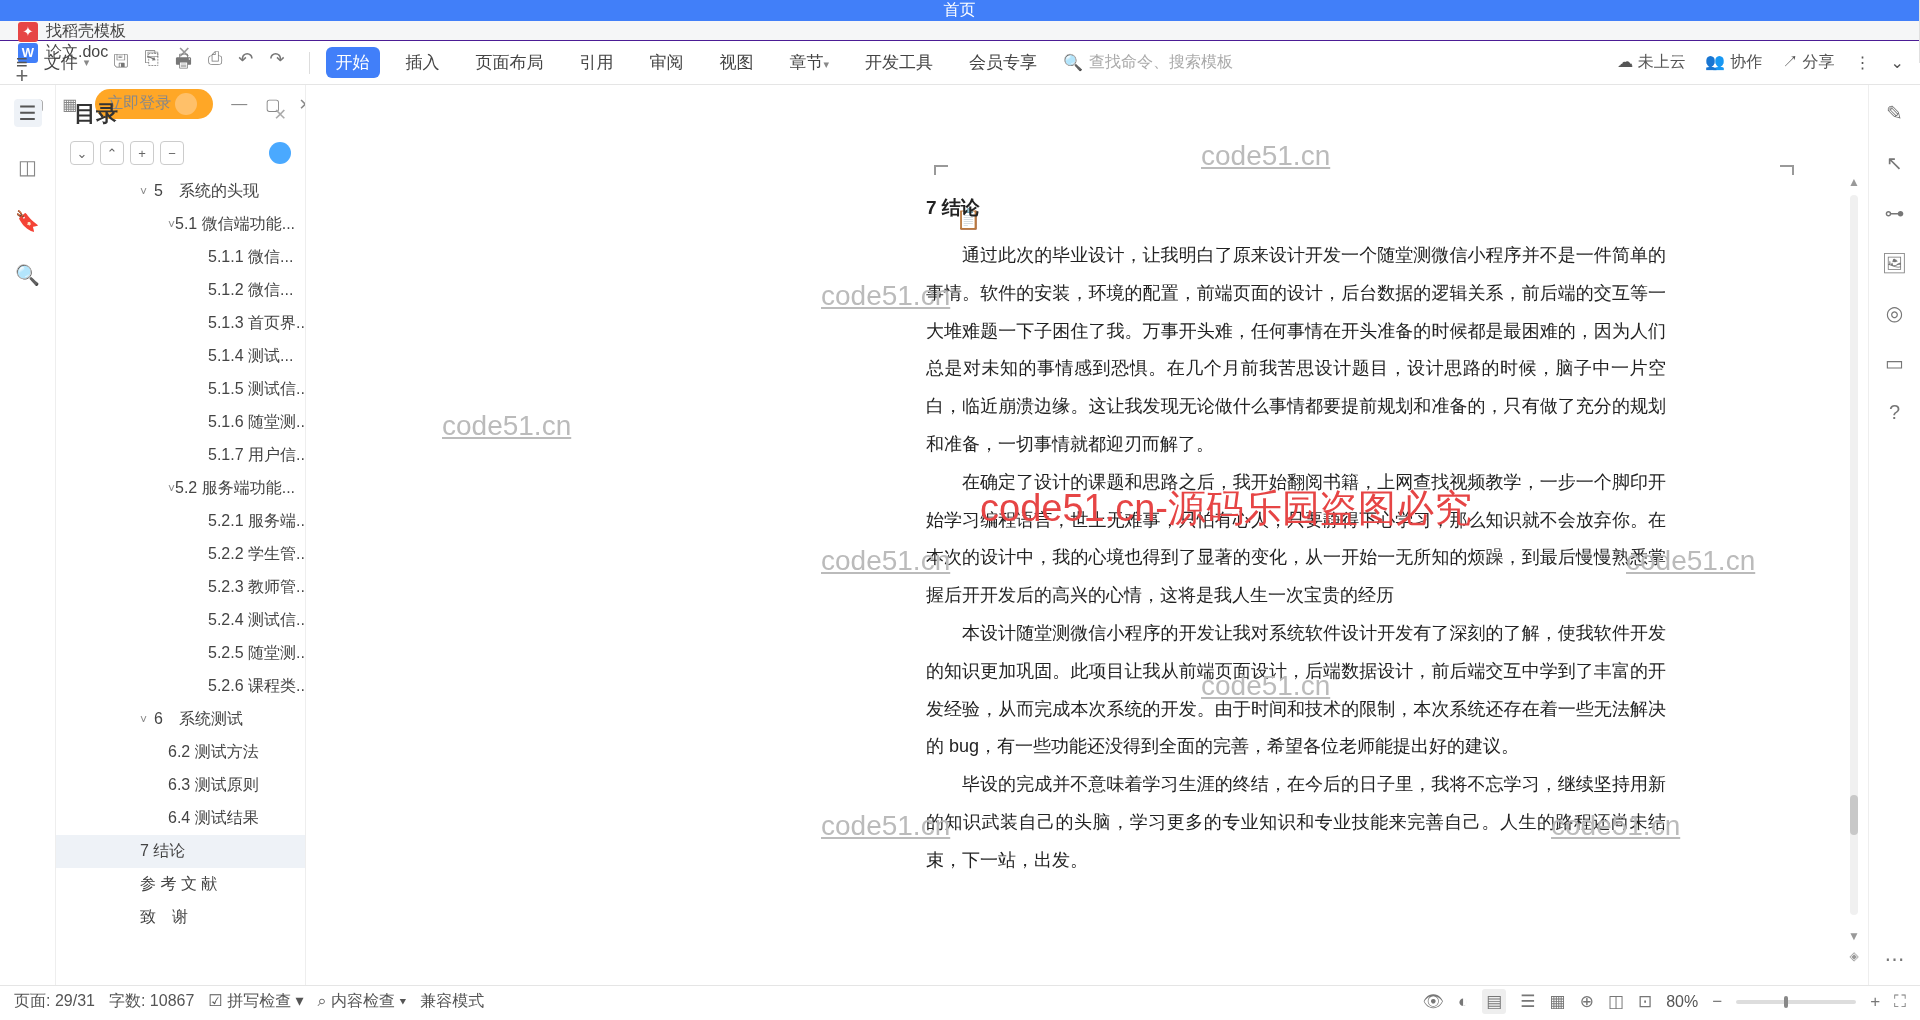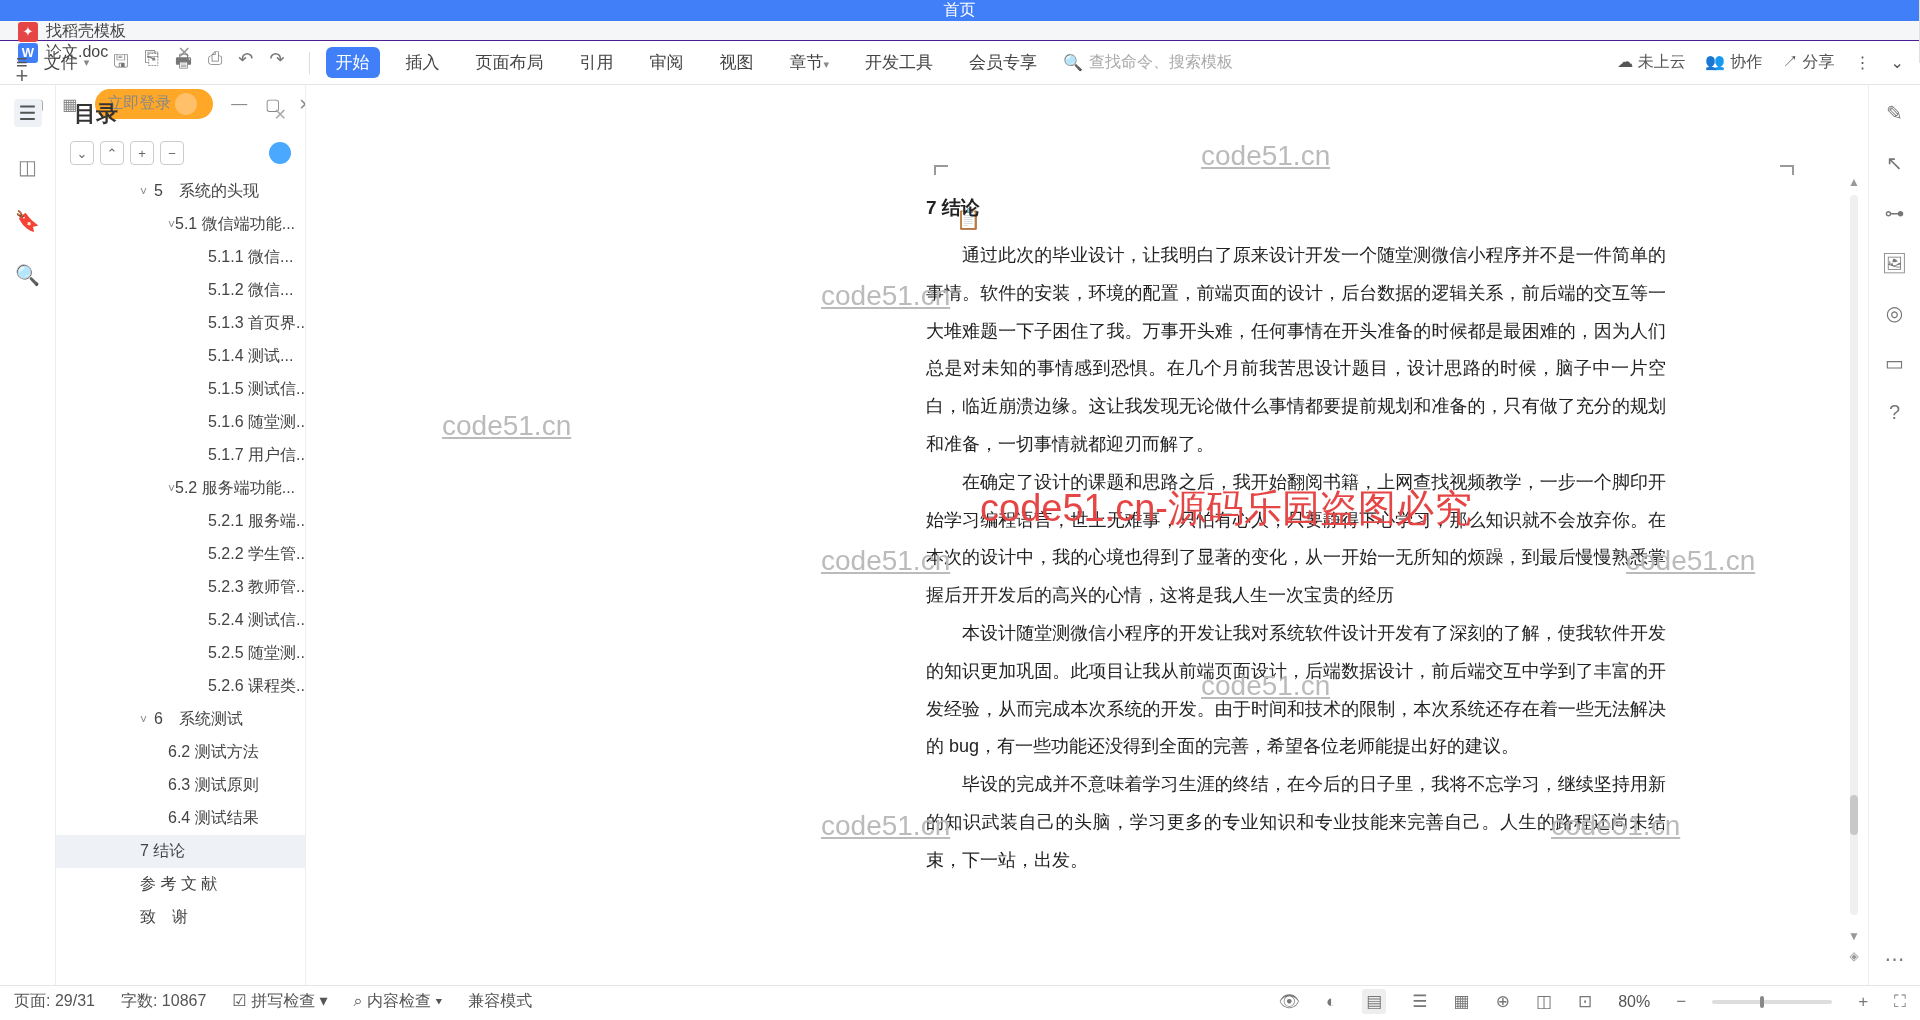--- a/index.html
+++ b/index.html
@@ -75,21 +75,21 @@
 .docscroll .track { position:absolute; top:20px; bottom:60px; left:4px; width:8px; background:#f0f0f0; border-radius:4px; }
 .docscroll .thumb { position:absolute; top:20px; left:4px; width:8px; height:40px; background:#c8c8c8; border-radius:4px; cursor:pointer; }
 .docscroll .sbtn2 { position:absolute; bottom:30px; width:16px; height:16px; color:#999; font-size:12px; text-align:center; }
 .docscroll .sbtn3 { position:absolute; bottom:10px; width:16px; height:16px; color:#999; font-size:12px; text-align:center; }
 
 
 .ricons { width:52px; border-left:1px solid #eee; display:flex; flex-direction:column; align-items:center; padding-top:16px; gap:26px; }
 .ricons .ri { color:#777; font-size:20px; cursor:pointer; }
 
 
-.status { height:32px; border-top:1px solid #e5e5e5; display:flex; align-items:center; padding:0 14px; font-size:16px; color:#555; gap:26px; }
+.status { height:32px; border-top:1px solid #e5e5e5; display:flex; align-items:center; padding:0 14px; font-size:16px; color:#555; gap:14px; }
 .status .sp { flex:1; }
 .status .sicon { color:#777; font-size:17px; cursor:pointer; }
 .status .sicon.on { background:#eee; padding:2px 4px; border-radius:3px; }
 </style>
 </head>
 <body>
 
 <div class="titlebar">
   <div class="tab home">
       <span>首页</span>

